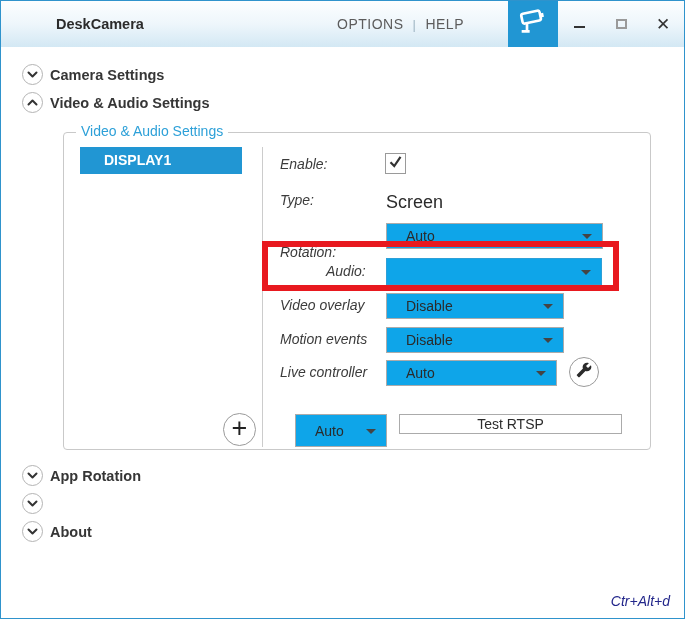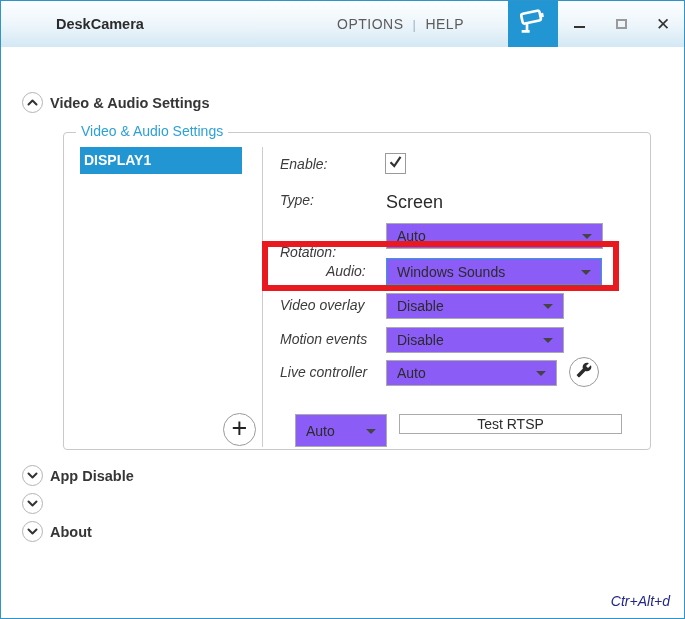--- a/index.html
+++ b/index.html
@@ -60,45 +60,45 @@
     border: 1px solid #c9c9c9; border-radius: 4px; background: #ffffff;
   }
   .groupbox-legend {
     position: absolute; left: 12px; top: -10px;
     background: #ffffff; padding: 0 5px;
     font-size: 14px; color: #2da0d8;
   }
   .device-item {
     position: absolute; left: 16px; top: 14px; width: 162px; height: 27px;
     background: #2196d3; color: #ffffff; font-weight: bold; font-size: 14px;
-    line-height: 27px; padding-left: 4px;
+    line-height: 27px; padding-left: 24px;
   }
   .vsep {
     position: absolute; left: 198px; top: 14px; width: 1px; height: 300px;
     background: #cccccc;
   }
   .field-label {
     position: absolute; left: 216px;
     font-size: 14px; font-style: italic; color: #3c3c3c; white-space: nowrap;
   }
   .static-value {
     position: absolute; left: 322px;
     font-size: 18px; color: #2b2b2b;
   }
   .checkbox {
     position: absolute; left: 321px; top: 20px; width: 21px; height: 21px;
     border: 1px solid #9a9a9a; background: #fff;
     display: flex; align-items: center; justify-content: center;
   }
   .combo {
     position: absolute;
-    border: 1px solid #ababab; background: #8b5cf6;
+    border: 1px solid #ababab; background: #0ea5e9;
     font-size: 14px; color: #2b2b2b;
     display: flex; align-items: center;
-    padding-left: 10px;
+    padding-left: 19px;
   }
   .combo.blue-border { border: 1px solid #2da0d8; }
   .combo .arrow {
     position: absolute; right: 10px; top: 50%; margin-top: -2px;
     width: 0; height: 0;
     border-left: 5px solid transparent; border-right: 5px solid transparent;
     border-top: 5px solid #444;
   }
   .round-btn {
     position: absolute; border-radius: 50%;
@@ -152,20 +152,28 @@
       </div>
       <div class="winbtn">
         <span class="glyph-max"></span>
       </div>
       <div class="winbtn">
         <span class="glyph-close">✕</span>
       </div>
     </div>
   </div>
 
+  <div class="expander" style="top:63px;">
+    <span class="chev-circle">
+      <svg width="11" height="7" viewBox="0 0 11 7">
+          <polyline points="1.5,1.5 5.5,5.5 9.5,1.5" fill="none" stroke="#333" stroke-width="2" stroke-linecap="round" stroke-linejoin="round"></polyline>
+        </svg>
+    </span>
+    <span class="expander-label">Camera Settings</span>
+  </div>
 
   <div class="expander" style="top:91px;">
     <span class="chev-circle">
       <svg width="11" height="7" viewBox="0 0 11 7">
           <polyline points="1.5,5.5 5.5,1.5 9.5,5.5" fill="none" stroke="#333" stroke-width="2" stroke-linecap="round" stroke-linejoin="round"></polyline>
         </svg>
     </span>
     <span class="expander-label">Video &amp; Audio Settings</span>
   </div>
 
@@ -188,21 +196,20 @@
     <div class="static-value" style="top:59px;">Screen</div>
 
     <div class="field-label" style="top:111px;text-align:center;">Rotation:</div>
     <div class="combo" style="left:322px; top:90px; width:217px; height:26px;">
       <span>Auto</span>
       <span class="arrow"></span>
     </div>
 
     <div class="field-label" style="top:130px;margin-left:46px;">Audio:</div>
     <div class="combo blue-border" style="left:322px; top:125px; width:216px; height:27px;">
-      <span>Windows Sounds</span>
       <span class="arrow"></span>
     </div>
 
     <div class="field-label" style="top:164px;">Video overlay</div>
     <div class="combo" style="left:322px; top:160px; width:178px; height:26px;">
       <span>Disable</span>
       <span class="arrow"></span>
     </div>
 
     <div class="field-label" style="top:198px;">Motion events</div>
@@ -237,21 +244,21 @@
   </div>
 
   <div class="highlight-rect"></div>
 
   <div class="expander" style="top:464px;">
     <span class="chev-circle">
       <svg width="11" height="7" viewBox="0 0 11 7">
           <polyline points="1.5,1.5 5.5,5.5 9.5,1.5" fill="none" stroke="#333" stroke-width="2" stroke-linecap="round" stroke-linejoin="round"></polyline>
         </svg>
     </span>
-    <span class="expander-label">App Disable</span>
+    <span class="expander-label">App Rotation</span>
   </div>
 
   <div class="expander" style="top:492px;">
     <span class="chev-circle">
       <svg width="11" height="7" viewBox="0 0 11 7">
           <polyline points="1.5,1.5 5.5,5.5 9.5,1.5" fill="none" stroke="#333" stroke-width="2" stroke-linecap="round" stroke-linejoin="round"></polyline>
         </svg>
     </span>
   </div>
 

